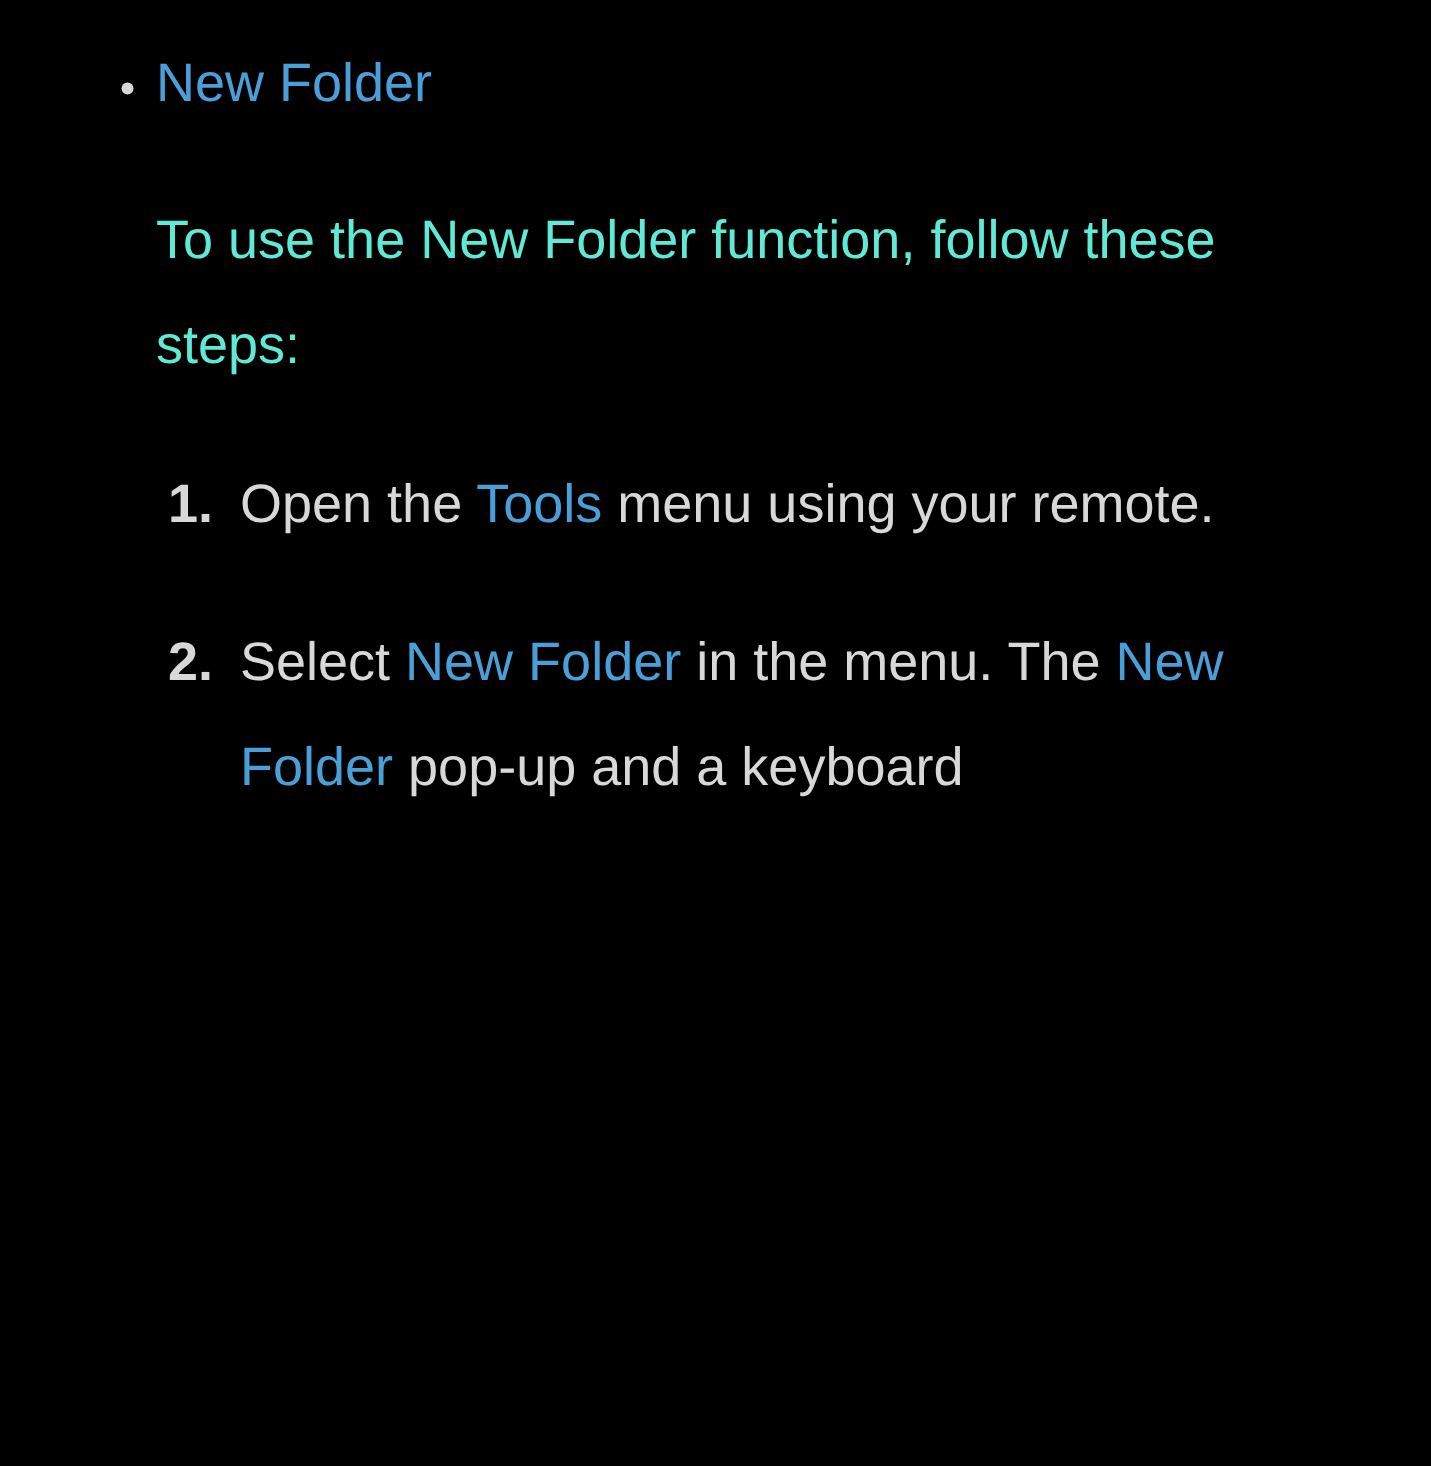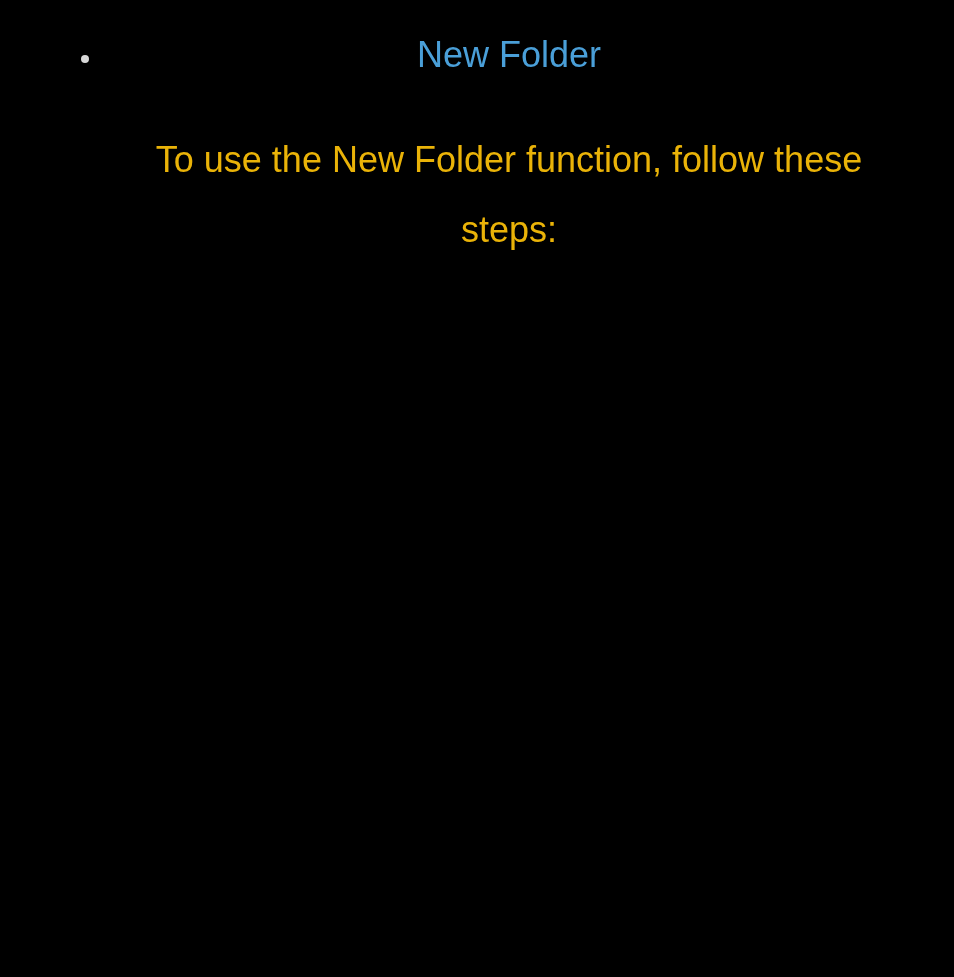--- a/index.html
+++ b/index.html
@@ -10,33 +10,32 @@
     height: 977px;
     overflow: hidden;
     font-family: Arial, Helvetica, sans-serif;
   }
   .page {
     box-sizing: border-box;
     padding: 20px 40px 0 44px;
     color: #d8d8d8;
     font-size: 36px;
     line-height: 1.95;
-    text-align: center;
   }
   ul.bullet {
     list-style: disc;
     margin: 0;
     padding-left: 60px;
   }
   ul.bullet > li::marker {
     color: #d8d8d8;
     font-size: 28px;
   }
   .blue { color: #4a9fd8; }
-  .green { color: #eab308; }
+  .green { color: #5eead4; }
   .title-line {
     margin-bottom: 35px;
   }
   .body-text {
     color: #d8d8d8;
     margin-bottom: 35px;
   }
   .sub-heading {
     margin-bottom: 35px;
   }
@@ -59,15 +58,23 @@
 </head>
 <body>
 
 <div class="page">
   <ul class="bullet">
     <li>
       <div class="title-line">
         <span class="blue">New Folder</span>
       </div>
       <div class="sub-heading green">To use the New Folder function, follow these steps:</div>
+      <ol class="steps">
+        <li>
+          <span>Open the </span><span class="blue">Tools</span><span> menu using your remote.</span>
+        </li>
+        <li>
+          <span>Select </span><span class="blue">New Folder</span><span> in the menu. The </span><span class="blue">New Folder</span><span> pop-up and a keyboard</span>
+        </li>
+      </ol>
     </li>
   </ul>
 </div>
 
 </body></html>

